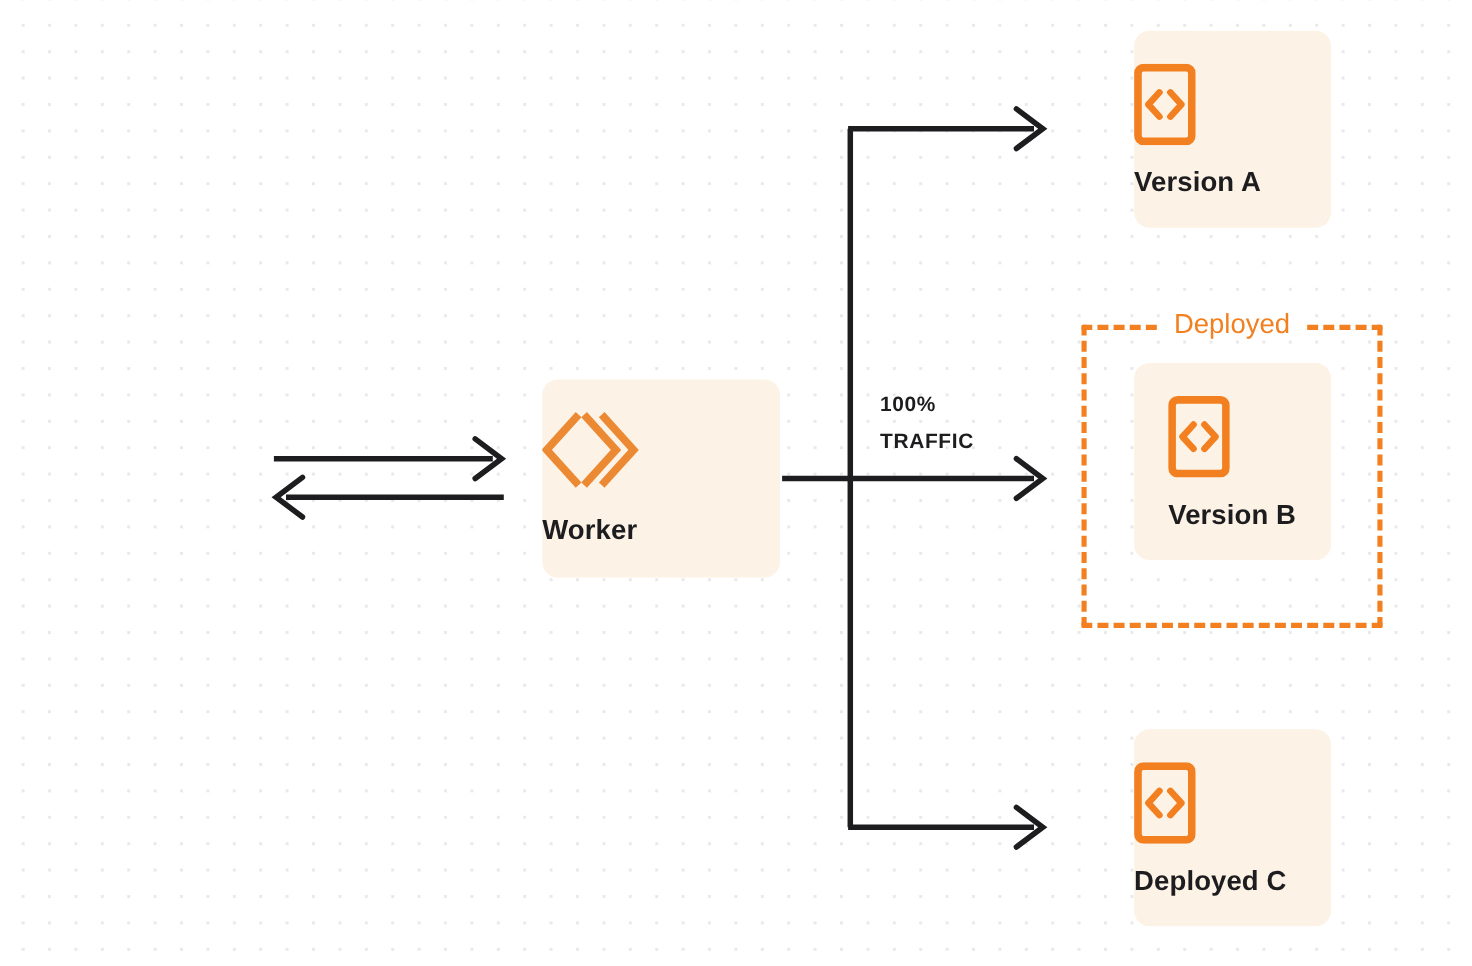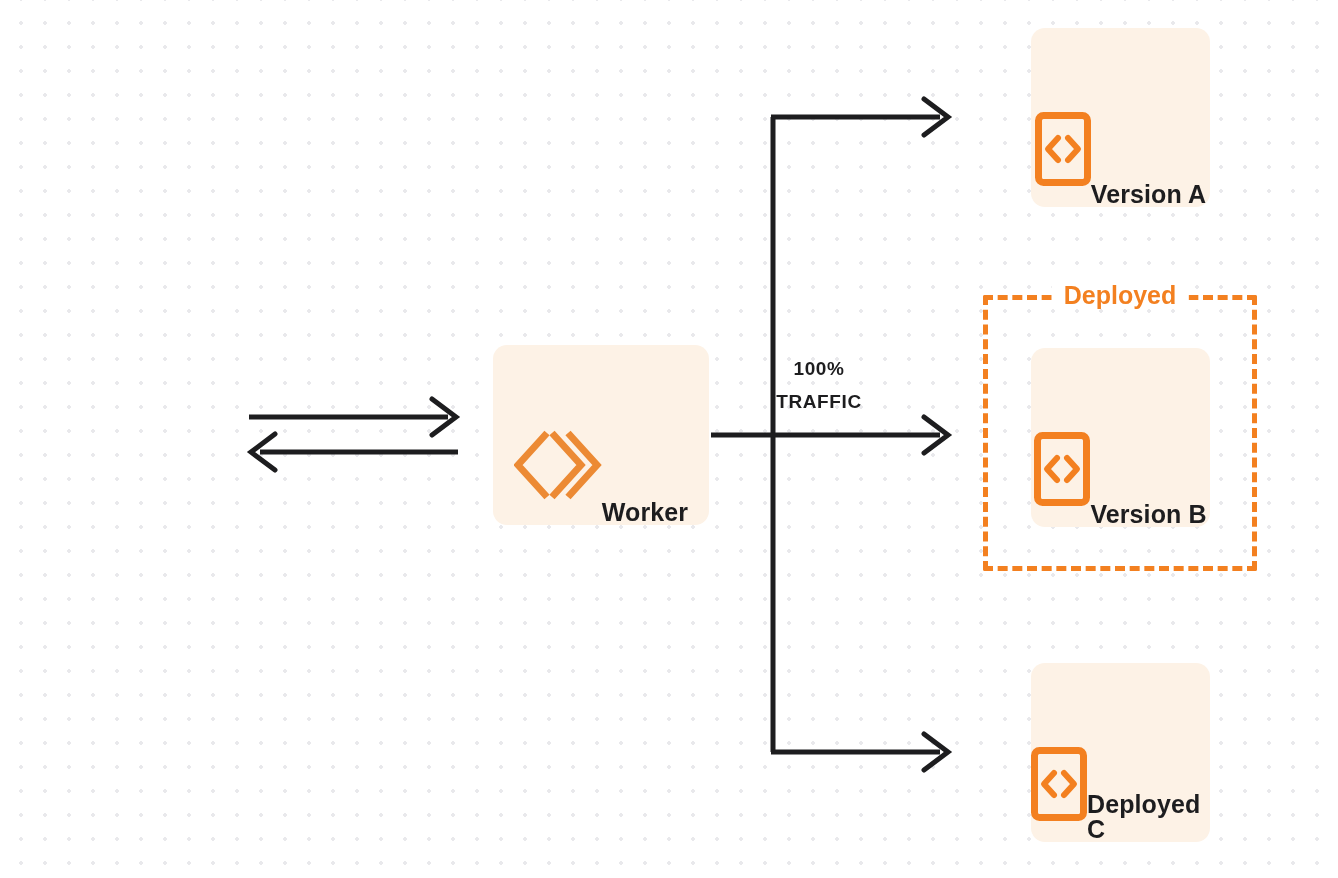--- a/index.html
+++ b/index.html
@@ -20,22 +20,22 @@
     background-size: 24px 24px;
     background-position: 9px 11px;
   }
 
   
   .node {
     position: absolute;
     box-sizing: border-box;
     border-radius: 14px;
     display: flex;
-    flex-direction: row;
-    align-items: flex-end;
+    flex-direction: column;
+    align-items: flex-start;
     justify-content: center;
   }
   .node-label {
     font-size: 25px;
     font-weight: 700;
     color: #1d1d1f;
     letter-spacing: 0.1px;
     line-height: 1;
   }
 
@@ -62,21 +62,21 @@
   .version-card {
     width: 179px;
     height: 179px;
     background: #fdf2e6;
   }
   .version-card .code-icon {
     margin-top: 2px;
     margin-bottom: 17px;
   }
   .card-a { left: 1031px; top: 28px; }
-  .card-b { left: 1031px; top: 348px; }
+  .card-b { left: 1031px; top: 330px; padding-left: 31px; }
   .card-c { left: 1031px; top: 663px; }
 
   
   .deployed-group {
     position: absolute;
     left: 983px;
     top: 295px;
     width: 274px;
     height: 276px;
     box-sizing: border-box;
@@ -84,33 +84,32 @@
     border-radius: 2px;
   }
   .deployed-label {
     position: absolute;
     left: 50%;
     top: -17px;
     transform: translateX(-50%);
     background: #ffffff;
     padding: 0 12px;
     font-size: 25px;
-    font-weight: 700;
+    font-weight: 400;
     color: #f38020;
     line-height: 1;
     white-space: nowrap;
   }
 
   
   .traffic-label {
     position: absolute;
-    left: 748px;
+    left: 800px;
     top: 352px;
     width: 142px;
-    text-align: center;
     color: #1d1d1f;
     font-size: 19px;
     font-weight: 700;
     letter-spacing: 0.6px;
     line-height: 33px;
   }
 
   
   .connectors {
     position: absolute;

